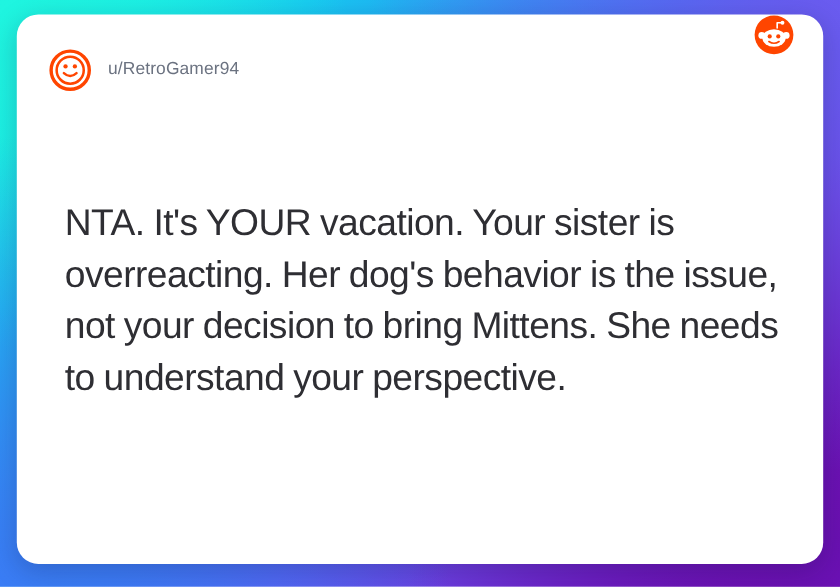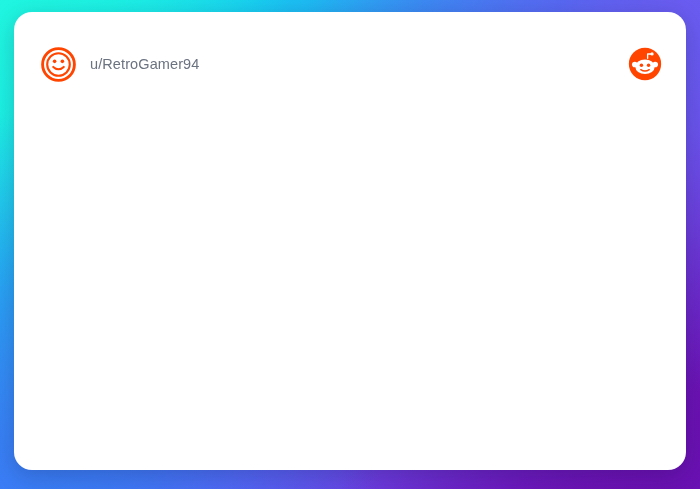--- a/index.html
+++ b/index.html
@@ -56,25 +56,24 @@
     background: #ffffff;
     border-radius: 18px;
     box-shadow: 0 6px 22px rgba(20, 16, 60, 0.22);
     overflow: hidden;
   }
 
   
   .card-header {
     position: absolute;
     left: 0;
-    top: 6px;
+    top: 0;
     right: 0;
     height: 92px;
     display: flex;
-    align-items: center;
     padding: 0 24px 0 26px;
     box-sizing: border-box;
   }
   .author-block {
     display: flex;
     align-items: center;
     gap: 13px;
   }
   .avatar {
     width: 37px;
@@ -149,15 +148,18 @@
         <circle cx="32.0" cy="20.6" r="3.3" fill="#FFFFFF"></circle>
 
         <circle cx="15.8" cy="21.6" r="2.05" fill="#FF4500"></circle>
         <circle cx="24.2" cy="21.6" r="2.05" fill="#FF4500"></circle>
 
         <path d="M15.0 26.6 Q20 30.0 25.0 26.6" fill="none" stroke="#FF4500" stroke-width="1.6" stroke-linecap="round"></path>
       </svg>
 
     </div>
 
+    <div class="card-body">
+      <p class="comment-text">NTA. It's YOUR vacation. Your sister is overreacting. Her dog's behavior is the issue, not your decision to bring Mittens. She needs to understand your perspective.</p>
+    </div>
 
   </div>
 </div>
 
 </body></html>

